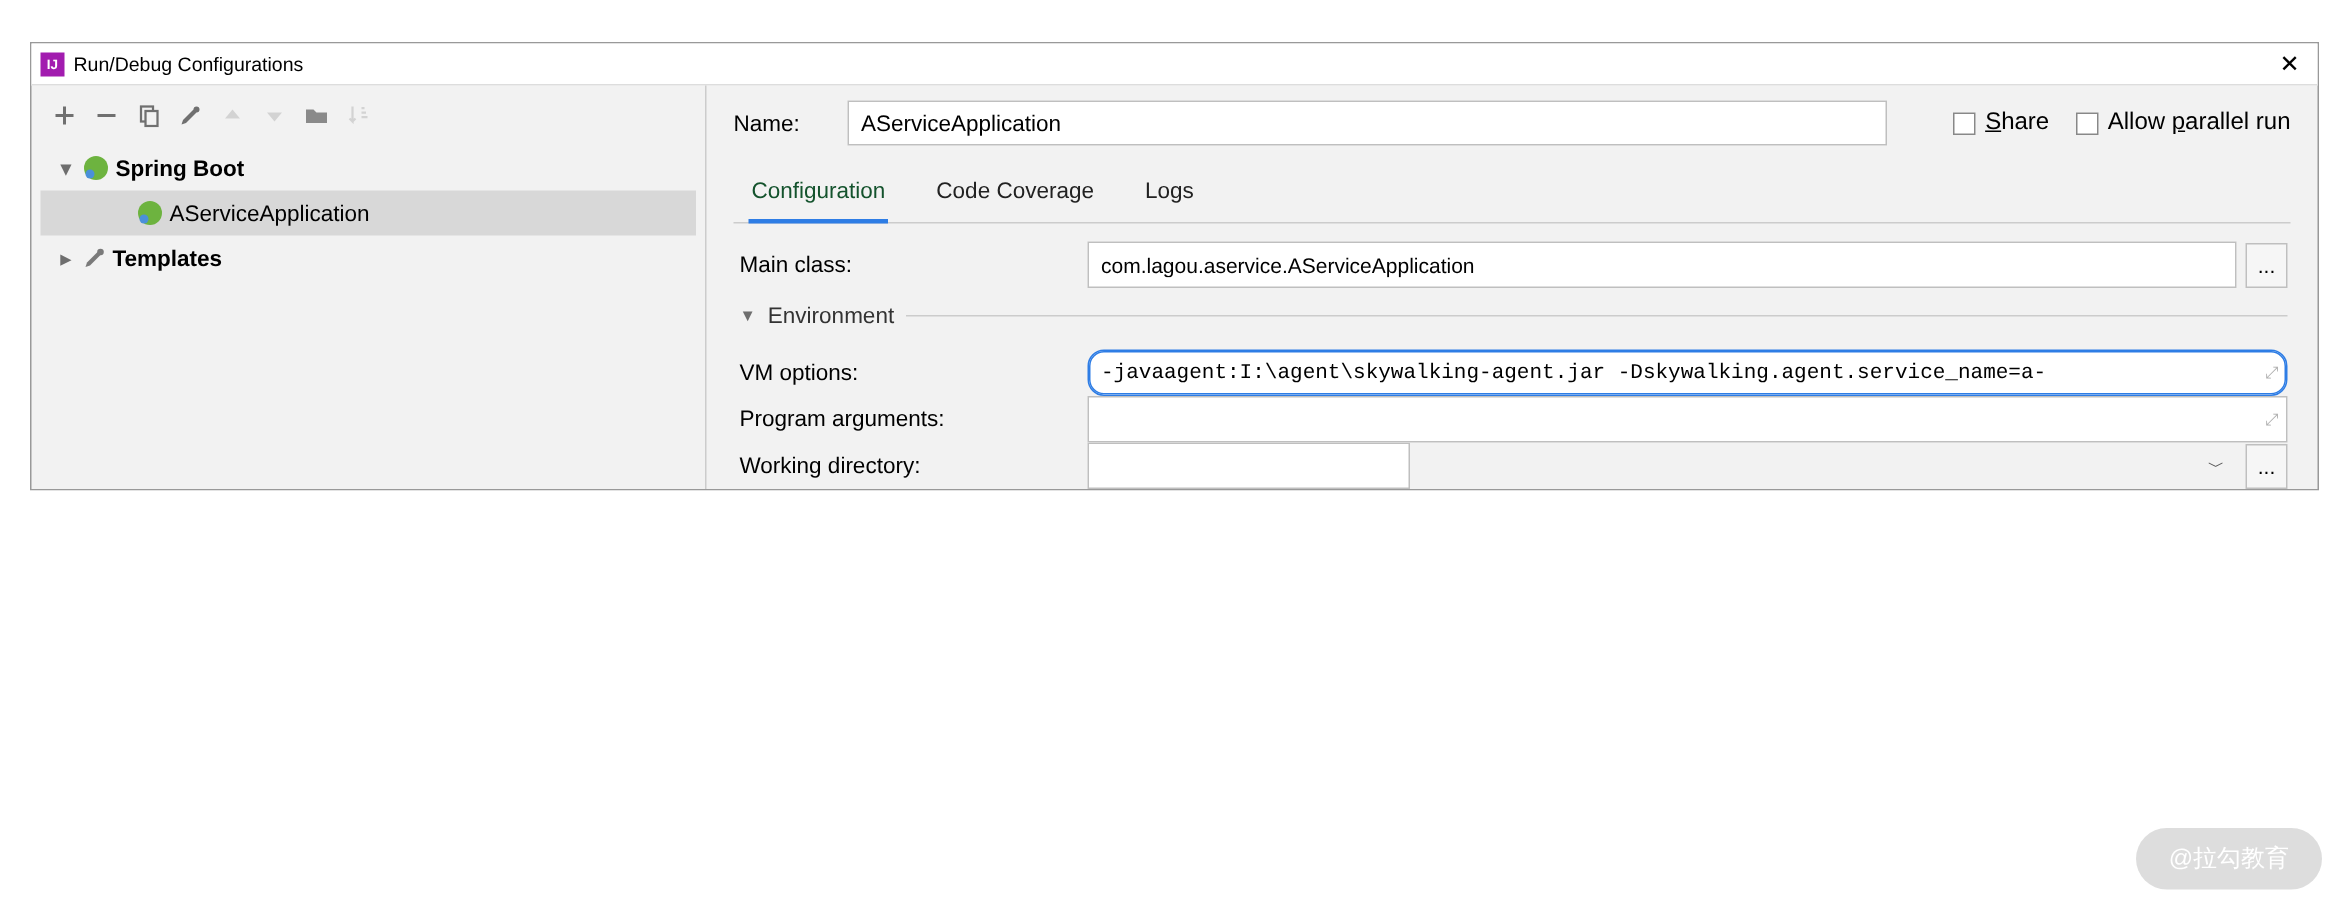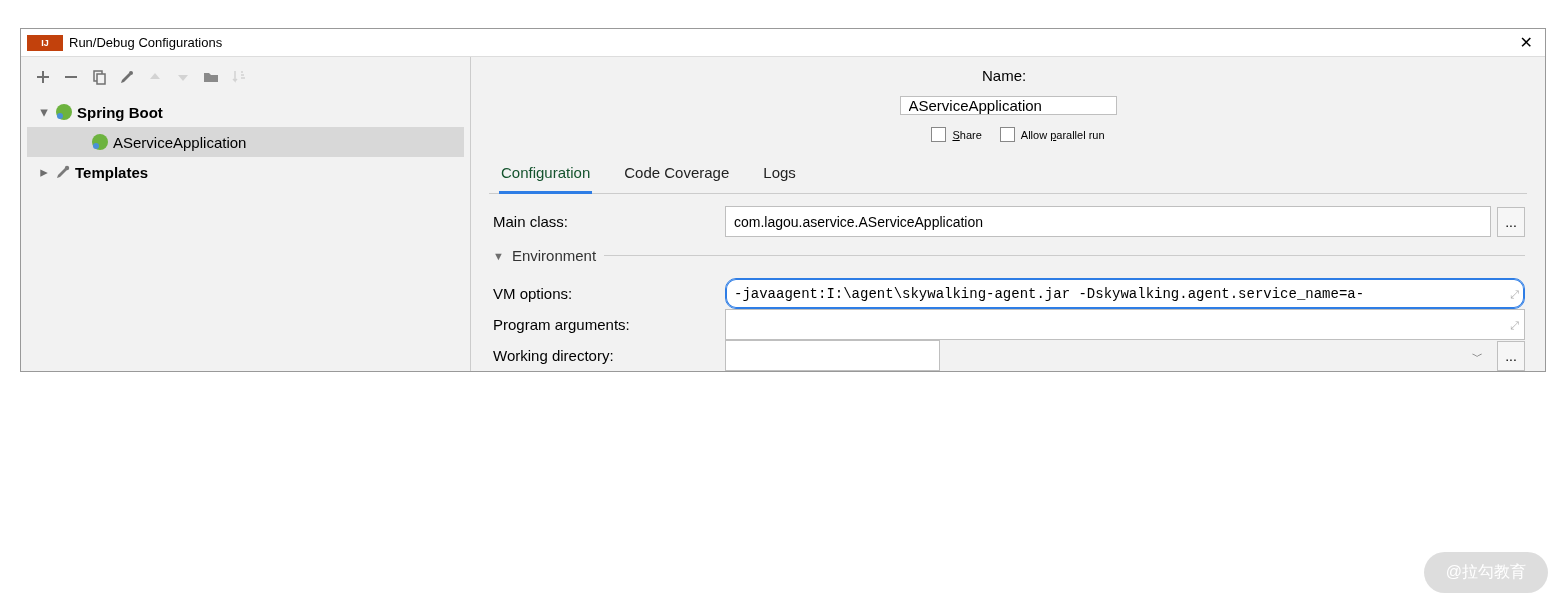--- a/index.html
+++ b/index.html
@@ -2,21 +2,21 @@
 <html><head>
 <meta charset="utf-8">
 <style>
 * { box-sizing: border-box; margin: 0; padding: 0; }
 body { font-family: "Segoe UI", "Microsoft YaHei", sans-serif; font-size: 14px; color: #000; background: #fff; }
 
 .dialog { border: 1px solid #999; margin: 28px 20px 0 20px; background: #f2f2f2; }
 
 .titlebar { display: flex; align-items: center; justify-content: space-between; padding: 2px 6px; background: #fff; border-bottom: 1px solid #ddd; height: 28px; }
 .titlebar-left { display: flex; align-items: center; gap: 6px; }
-.intellij-icon { width: 36px; height: 16px; background: #c2410c; display: inline-flex; align-items: center; justify-content: center; color: #fff; font-size: 9px; font-weight: bold; }
+.intellij-icon { width: 16px; height: 16px; background: #a21caf; display: inline-flex; align-items: center; justify-content: center; color: #fff; font-size: 9px; font-weight: bold; }
 .title-text { font-size: 13px; }
 .close-x { font-size: 16px; padding: 0 6px; cursor: pointer; color: #000; font-family: Arial; }
 
 .body { display: flex; }
 
 .left-panel { width: 450px; border-right: 1px solid #ccc; padding: 8px 6px; }
 .toolbar { display: flex; align-items: center; gap: 8px; padding: 2px 6px 10px 6px; color: #8a8a8a; }
 .tb-btn { width: 20px; height: 20px; display: inline-flex; align-items: center; justify-content: center; cursor: pointer; color: #777; }
 .tb-btn svg { width: 16px; height: 16px; }
 .tb-disabled { opacity: .5; }
@@ -24,24 +24,24 @@
 .tree { font-size: 15px; }
 .tree-row { display: flex; align-items: center; height: 30px; padding-left: 10px; gap: 4px; }
 .tree-row.selected { background: #d8d8d8; }
 .tree-row.indent1 { padding-left: 64px; }
 .expander { width: 14px; display: inline-flex; justify-content: center; color: #6e6e6e; cursor: pointer; }
 .spring-icon { width: 18px; height: 18px; display: inline-flex; align-items: center; justify-content: center; }
 .wrench-icon { width: 16px; height: 16px; color: #7a7a7a; }
 .bold { font-weight: 700; }
 
 .right-panel { flex: 1; padding: 10px 18px 0 18px; }
-.top-row { display: flex; align-items: center; gap: 12px; margin-bottom: 14px; flex-direction: column; }
+.top-row { display: flex; align-items: center; gap: 24px; margin-bottom: 14px; }
 .name-label { width: 52px; font-size: 15px; }
 .name-input { flex: 1; height: 30px; border: 1px solid #bfbfbf; padding: 0 8px; font-size: 15px; background: #fff; }
-.checks { display: flex; align-items: center; gap: 18px; margin-left: 20px; font-size: 11px; }
+.checks { display: flex; align-items: center; gap: 18px; margin-left: 20px; font-size: 16px; }
 .chk { display: inline-flex; align-items: center; gap: 6px; white-space: nowrap; }
 .chk-box { width: 15px; height: 15px; border: 1px solid #888; background: #fff; }
 .underline-char { text-decoration: underline; }
 
 .tabs { display: flex; gap: 30px; border-bottom: 1px solid #ccc; padding: 0 10px; font-size: 15px; }
 .tab { padding: 8px 2px 10px 2px; cursor: pointer; color: #222; }
 .tab.active { color: #14532d; border-bottom: 3px solid #2e7de5; margin-bottom: -1px; }
 
 .form-area { border-top: none; padding: 12px 2px 0 2px; }
 .form-row { display: flex; align-items: center; gap: 10px; }

